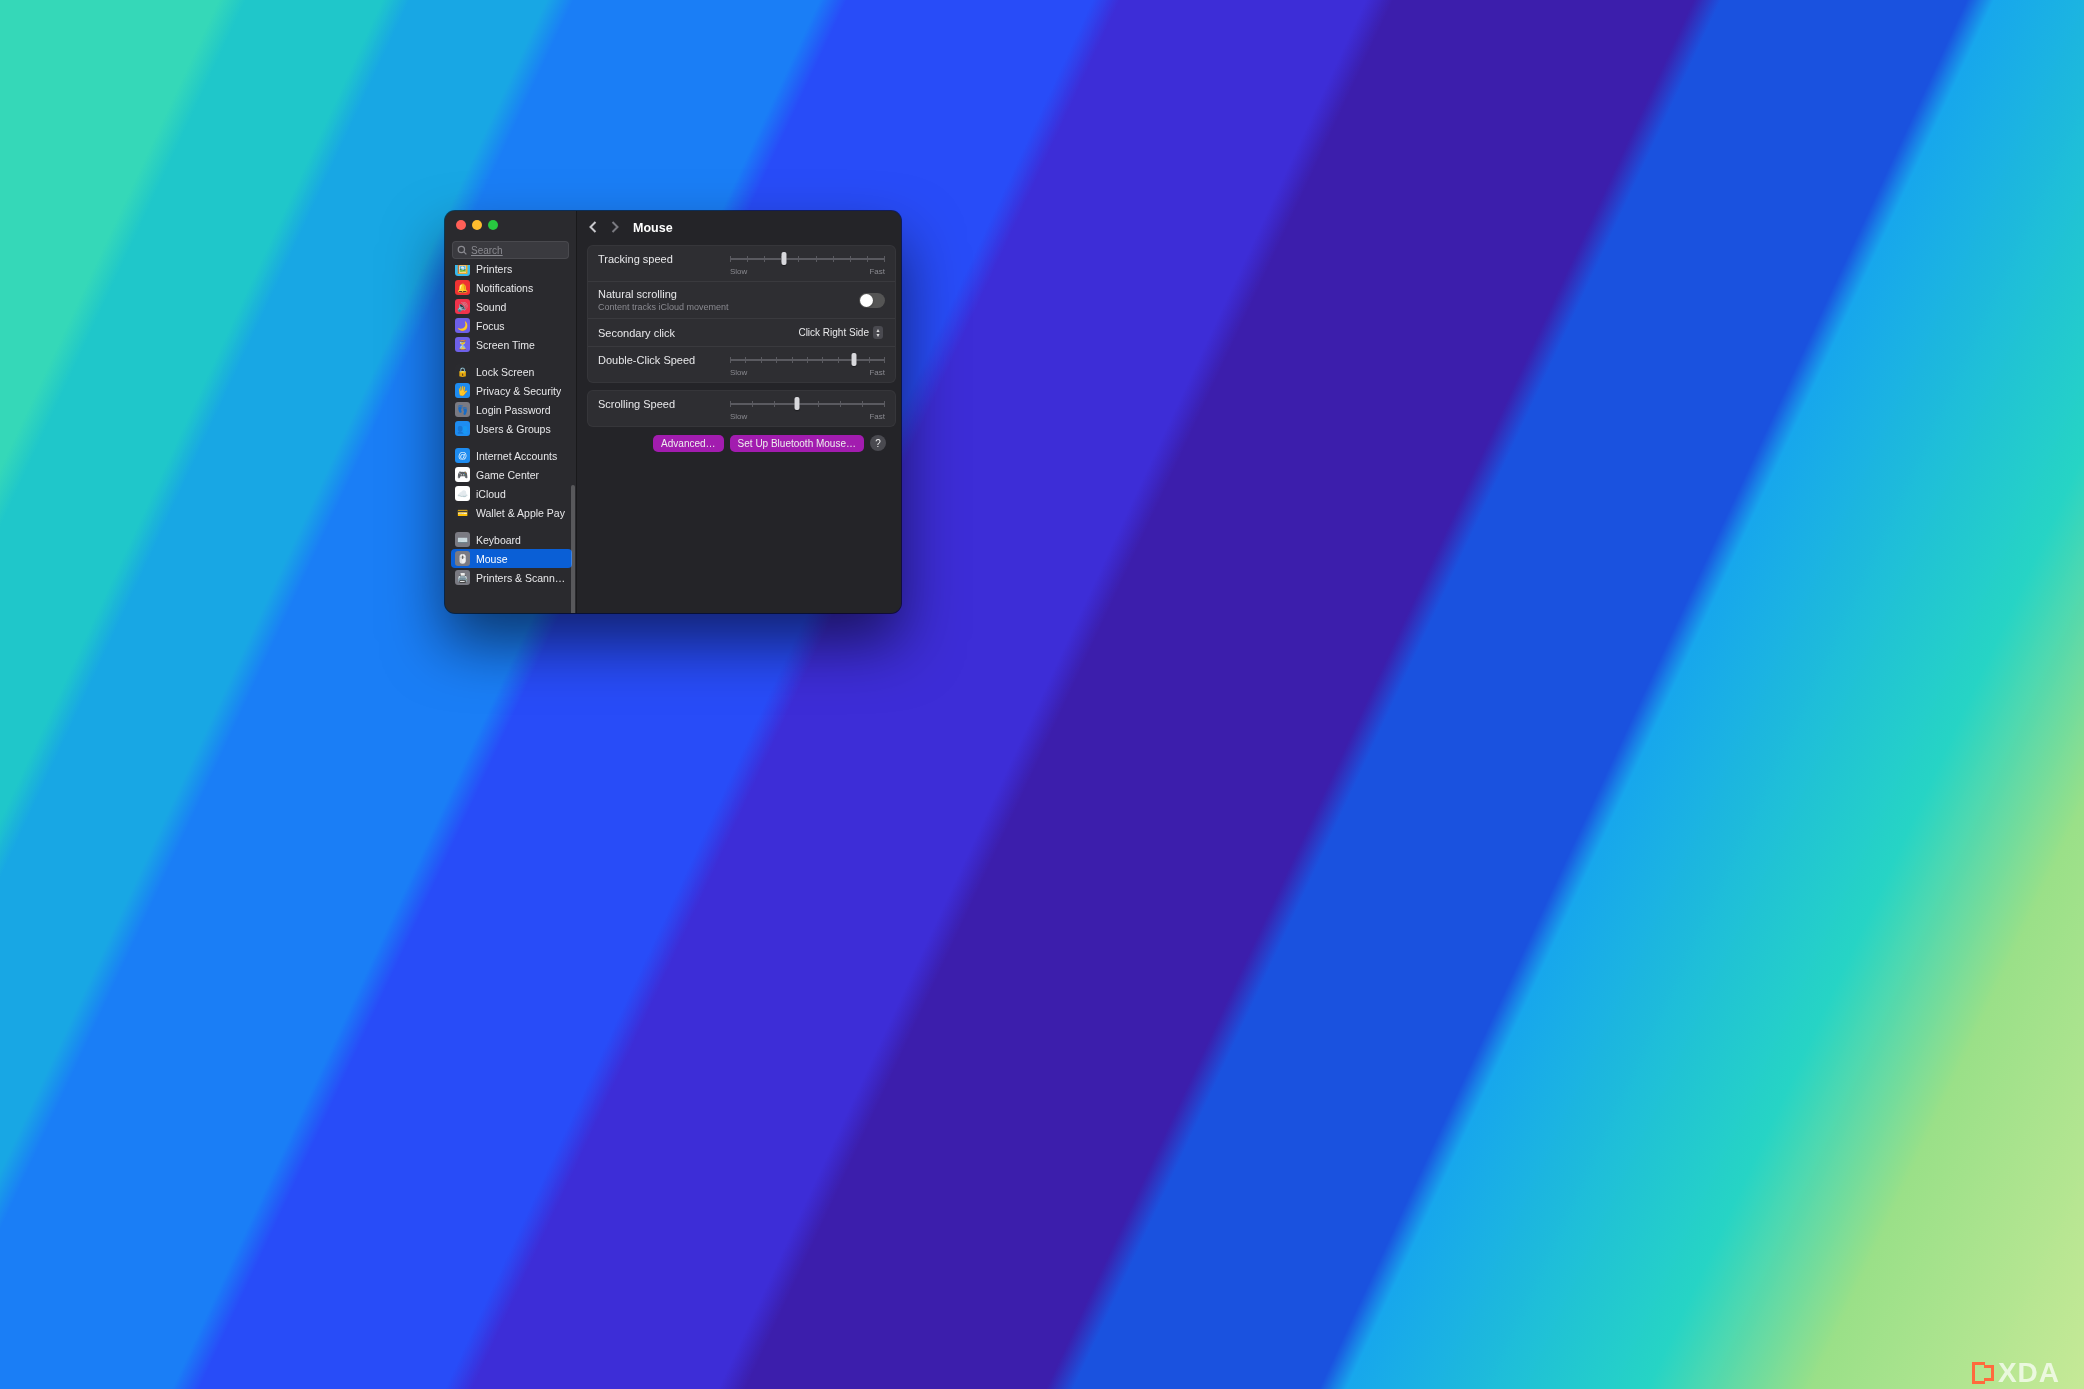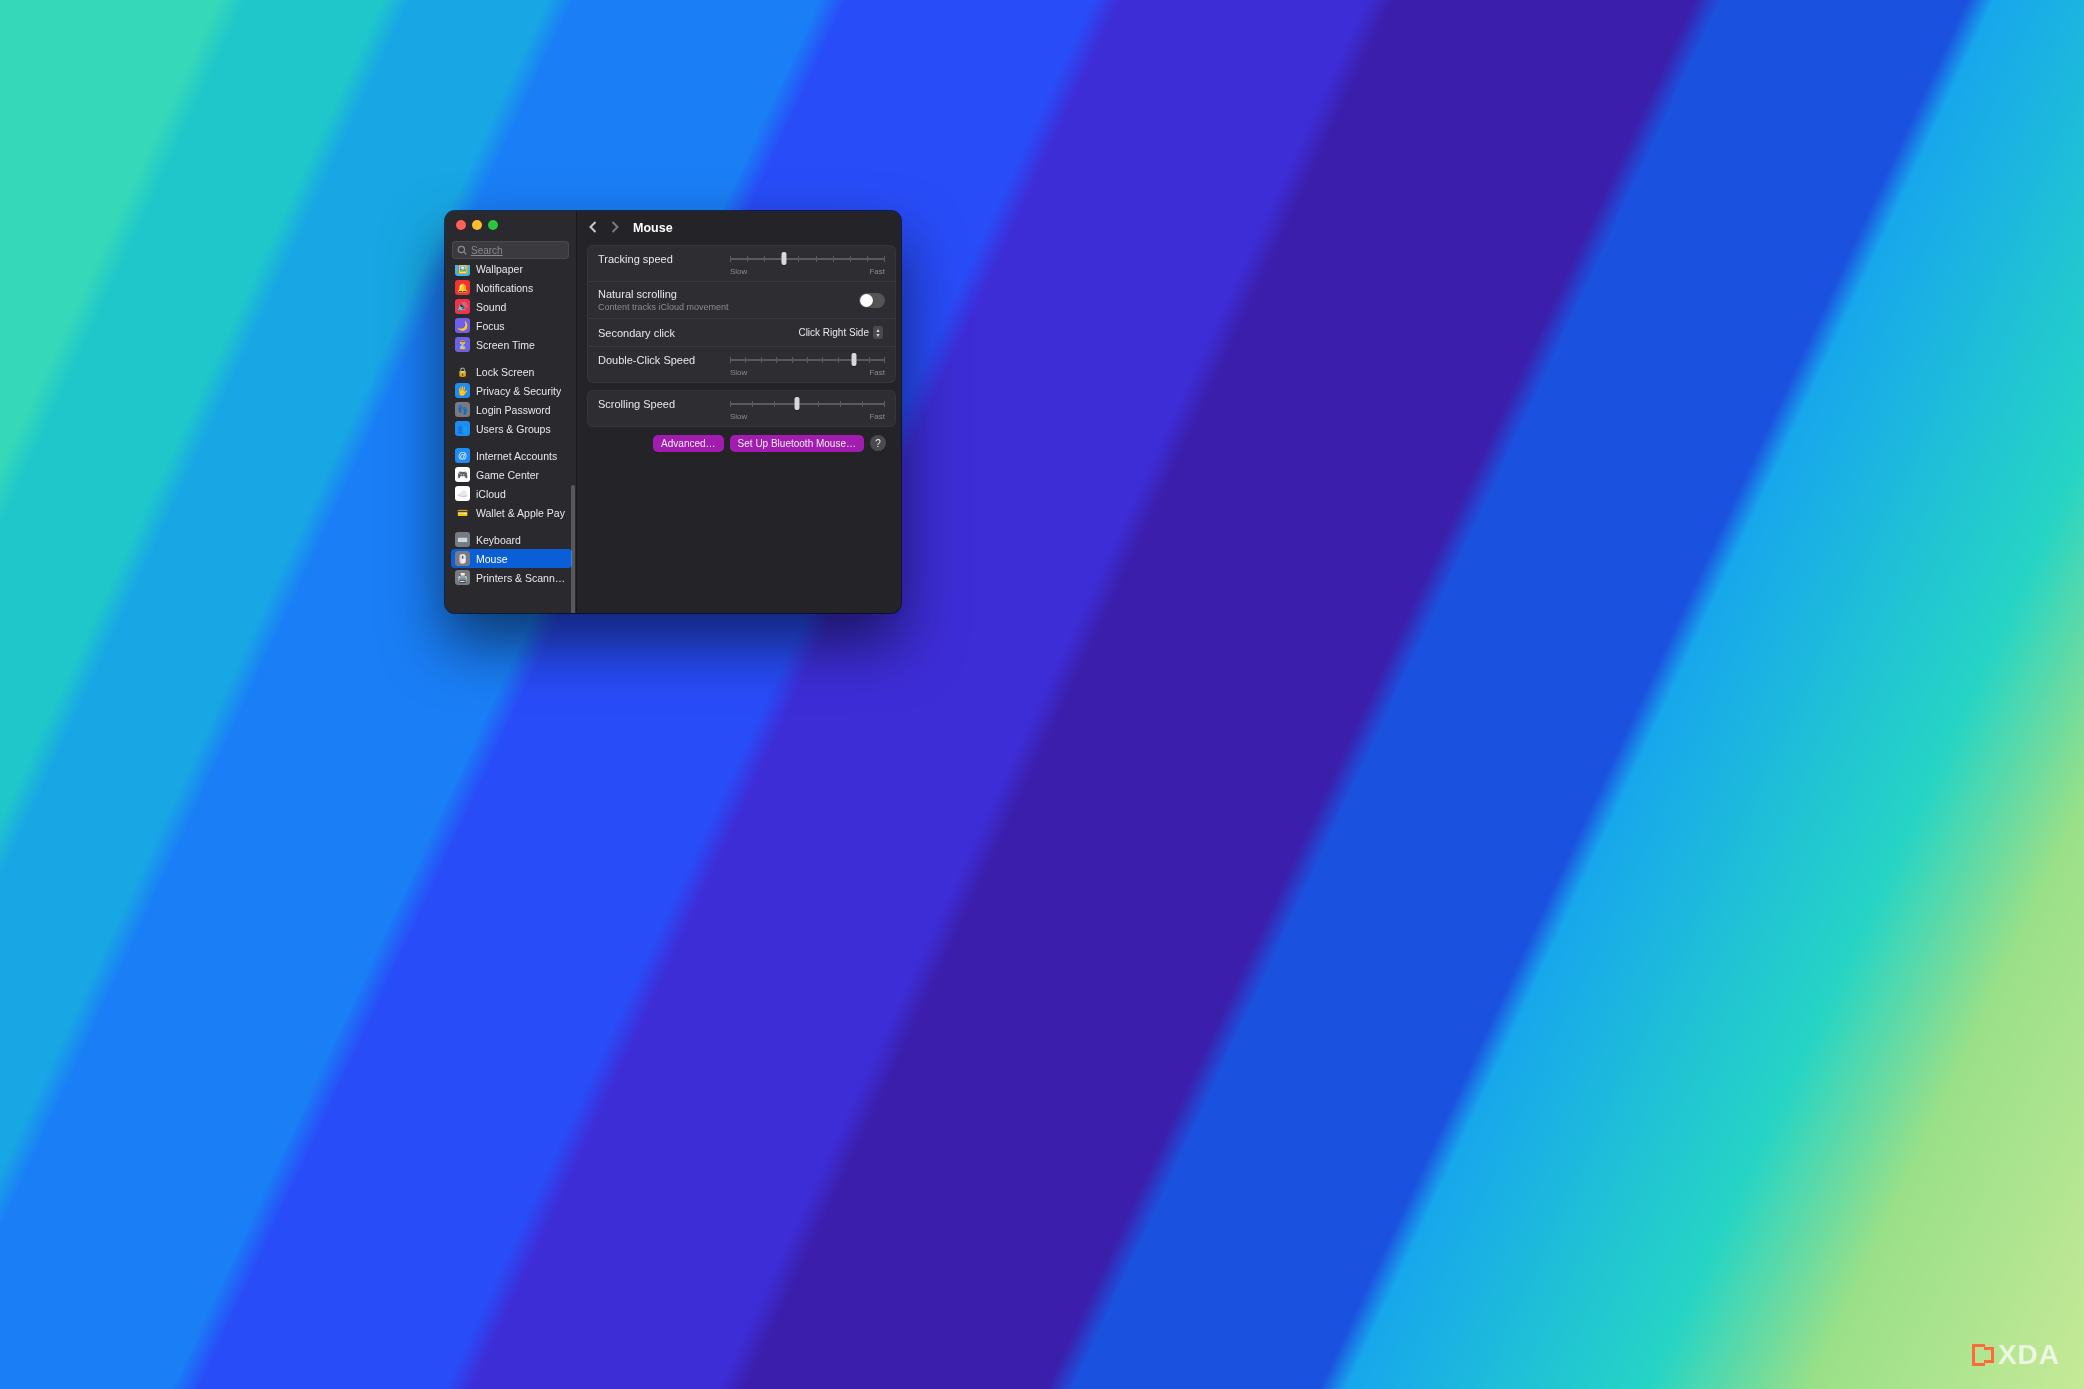--- a/index.html
+++ b/index.html
@@ -180,21 +180,21 @@
     background: #a21caf; color: #eee; font-size: 10px;
     border-radius: 5px; padding: 3px 8px; cursor: default;
   }
   .help {
     width: 16px; height: 16px; border-radius: 50%;
     background: #4a4a50; color: #eee;
     display: flex; align-items: center; justify-content: center;
     font-size: 10px;
   }
   .watermark {
-    position: absolute; right: 24px; bottom: 18px;
+    position: absolute; right: 24px; bottom: 0;
     color: rgba(255,255,255,0.7); font-weight: 700; font-size: 28px;
     display: flex; align-items: center; gap: 4px;
     letter-spacing: 1px;
   }
   .watermark .logo {
     width: 22px; height: 22px; position: relative;
   }
   .watermark .logo::before, .watermark .logo::after {
     content:""; position:absolute; border:3px solid #ff6a3d;
   }
@@ -221,21 +221,21 @@
             <line x1="11" y1="11" x2="15" y2="15" stroke="#8a8a90" stroke-width="2"></line>
           </svg>
         <span>Search</span>
       </div>
     </div>
     <div class="sidelist">
       <div class="sideinner" id="sideinner">
           <div class="sgroup">
             <div class="sitem">
               <div class="icn" style="background: rgb(54, 185, 240);">🖼️</div>
-              <div class="lbl">Wallpaper</div>
+              <div class="lbl">Printers</div>
             </div>
             <div class="sitem">
               <div class="icn" style="background: rgb(240, 51, 51);">🔔</div>
               <div class="lbl">Notifications</div>
             </div>
             <div class="sitem">
               <div class="icn" style="background: rgb(240, 51, 76);">🔊</div>
               <div class="lbl">Sound</div>
             </div>
             <div class="sitem">

